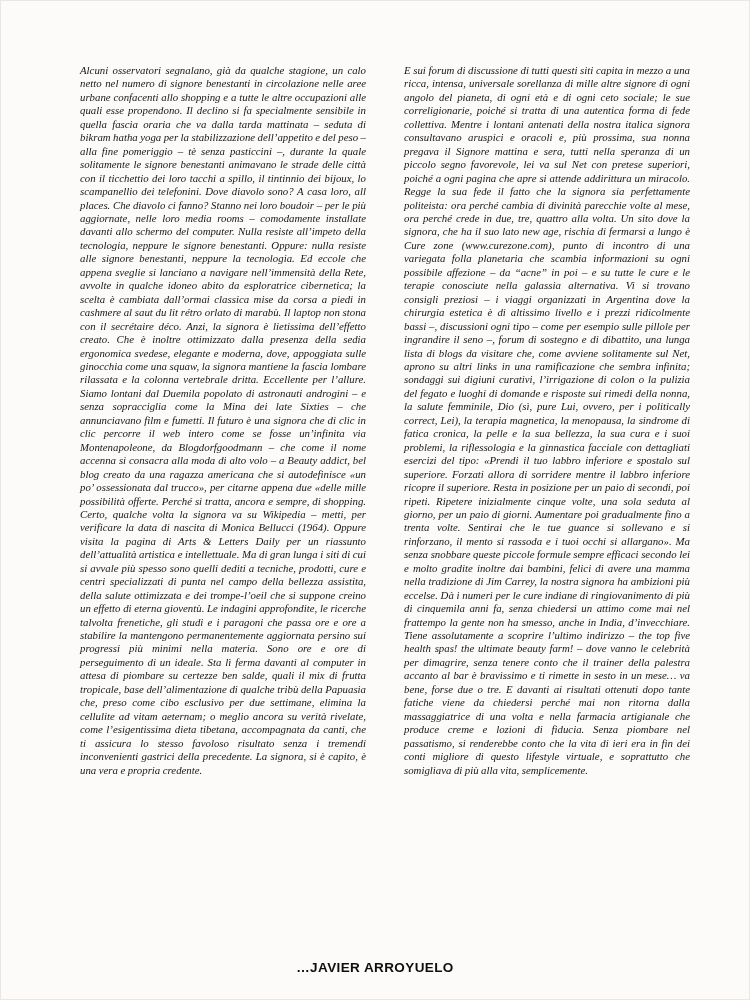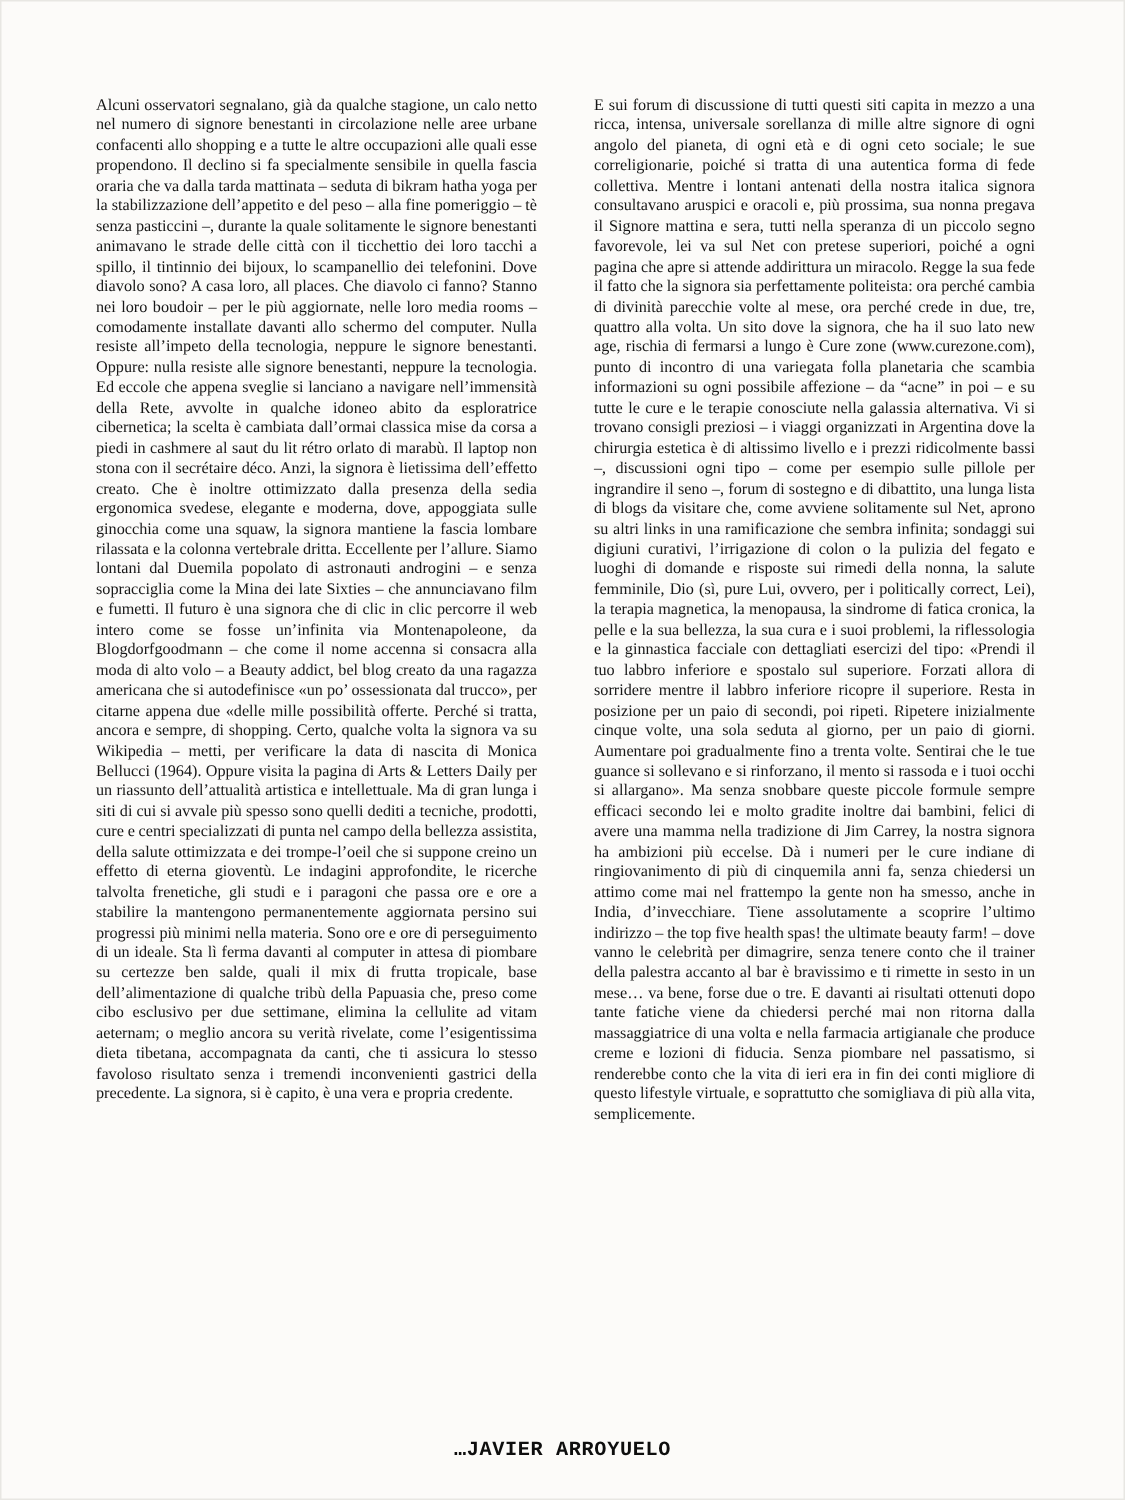--- a/index.html
+++ b/index.html
@@ -15,43 +15,44 @@
   }
   .page {
     position: absolute;
     inset: 0;
     background: #fcfbf9;
     box-shadow: inset 0 0 0 1px #e8e7e3;
   }
   .article {
     position: absolute;
     top: 64px;
-    left: 64px;
+    left: 80px;
     right: 60px;
     display: flex;
     gap: 38px;
+    font-style: italic;
   }
   .column {
     flex: 1 1 0;
     font-family: "Liberation Serif", serif;
     font-size: 10.8px;
     line-height: 13.45px;
     text-align: justify;
     color: #161616;
     hyphens: auto;
     -webkit-hyphens: auto;
     word-spacing: -0.2px;
   }
   .byline {
     position: absolute;
     left: 0;
     right: 0;
     bottom: 25px;
     text-align: center;
-    font-family: Liberation Mono, monospace;
+    font-family: Liberation Sans, sans-serif;
     font-weight: bold;
     font-size: 13.5px;
     letter-spacing: 0.4px;
     color: #0e0e0e;
   }
 </style>
 </head>
 <body>
 
 <div class="page">

